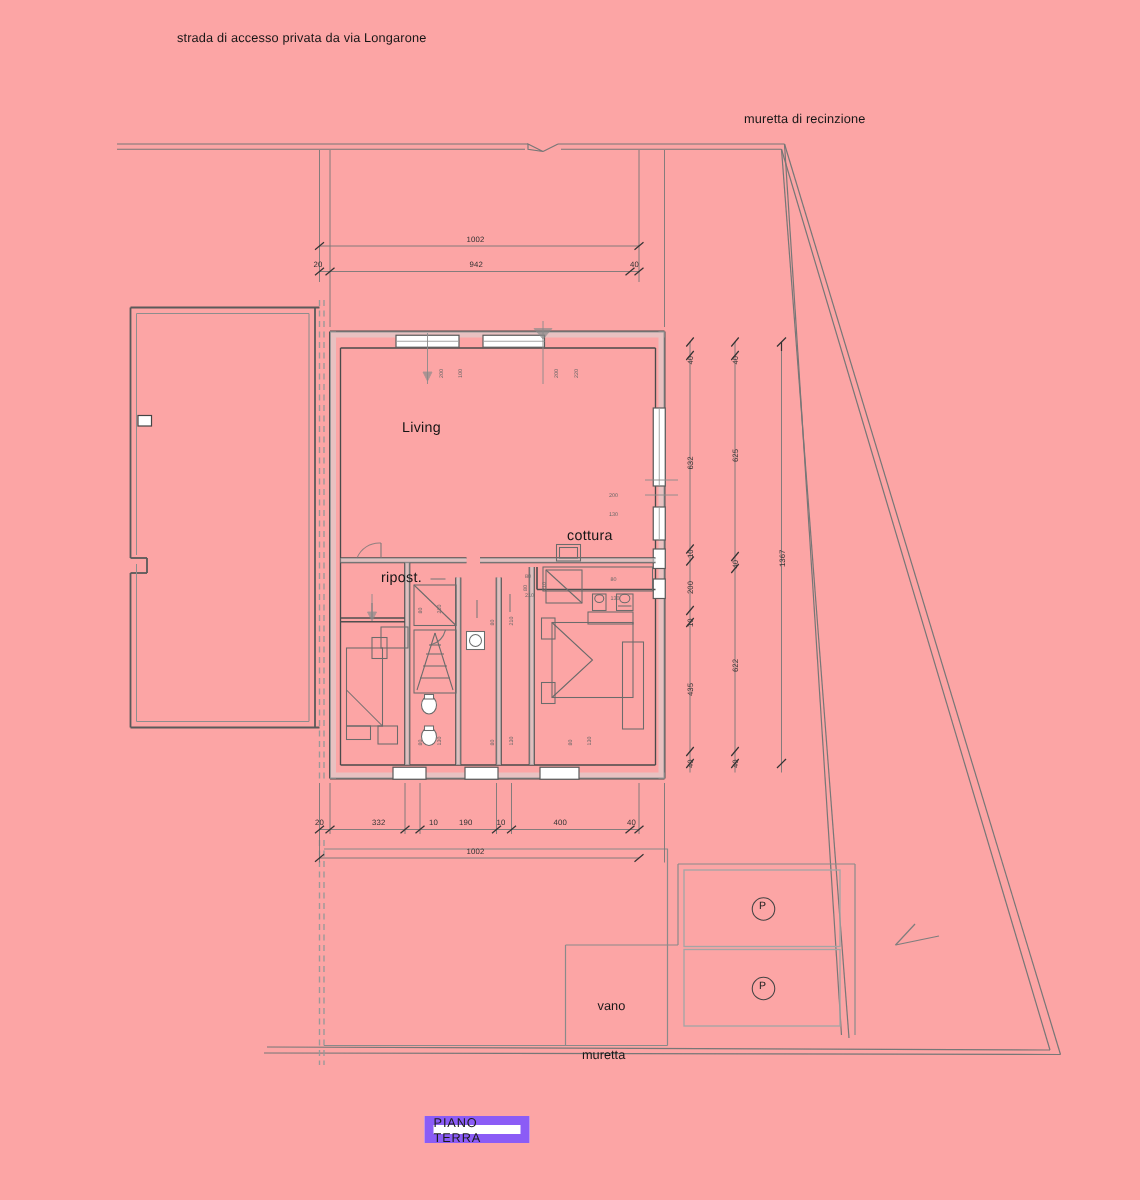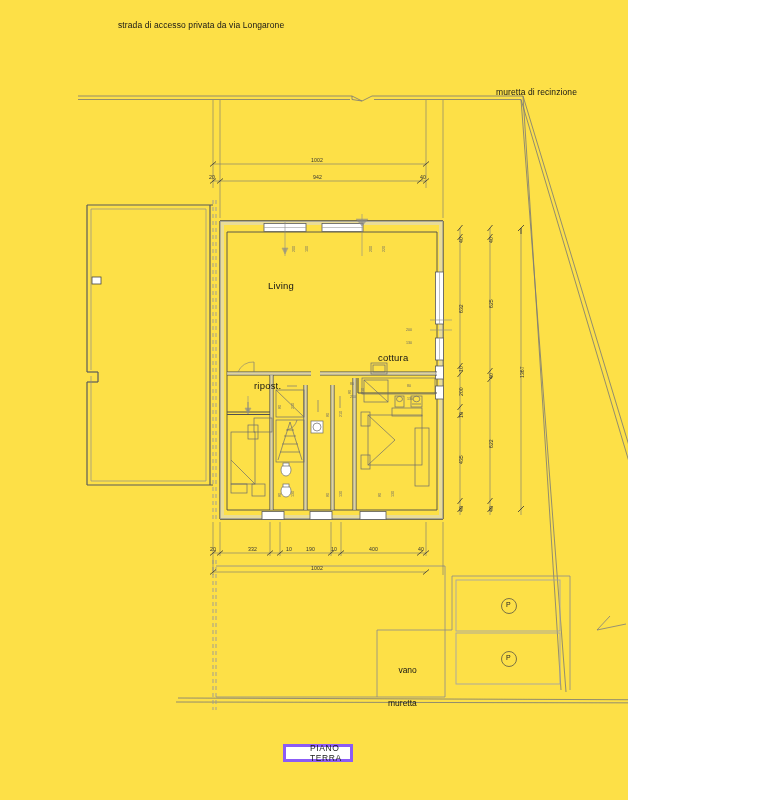--- a/index.html
+++ b/index.html
@@ -6,23 +6,23 @@
     margin: 0;
     padding: 0;
     background: #ffffff;
   }
   body {
     font-family: "Liberation Sans", sans-serif;
     color: #1a1a1a;
   }
   #sheet {
     position: relative;
-    width: 628px;
+    width: 760px;
     height: 800px;
-    background: #fde047;
+    background: #fca5a5;
     overflow: hidden;
   }
   #drawing {
     position: absolute;
     left: 0;
     top: 0;
   }
   .lbl {
     position: absolute;
     font-family: "Liberation Sans", sans-serif;
@@ -71,26 +71,25 @@
     transform-origin: 0 0;
     transform: rotate(-90deg);
   }
   .lbl-p {
     font-size: 7px;
     color: #222;
   }
   #titlebox {
     position: absolute;
     box-sizing: border-box;
-    border: 3px solid #8b5cf6;
+    border: 6px solid #8b5cf6;
     background: #fff;
     display: flex;
     align-items: center;
     justify-content: flex-end;
-    padding-left: 24px;
   }
 </style>
 </head>
 <body>
 
 <div id="sheet">
 
   <svg id="drawing" width="760" height="800" viewBox="0 0 760 800">
 
     <g stroke="#777" fill="none" stroke-width="0.8">
@@ -404,21 +403,21 @@
 
     <g stroke="#7d7d7d" fill="none" stroke-width="0.8">
       <path d="M 597 630 L 610 616"></path>
       <path d="M 597 630 L 626 624"></path>
     </g>
 
   </svg>
 
   <div class="lbl lbl-note" style="left:118px; top:20px;">strada di accesso privata da via Longarone</div>
 
-  <div class="lbl lbl-note" style="left:496px; top:74px;margin-top:13px;">muretta di recinzione</div>
+  <div class="lbl lbl-note" style="left:496px; top:74px;">muretta di recinzione</div>
 
   <div class="lbl lbl-room" style="left:240px; top:280px;">Living</div>
 
   <div class="lbl lbl-room" style="left:350px; top:352px;">cottura</div>
 
   <div class="lbl lbl-room" style="left:226px; top:380px;">ripost.</div>
 
 
   <div class="lbl lbl-room-2" style="left:388px; top:643px; text-align:right;">
     <div>vano</div>

